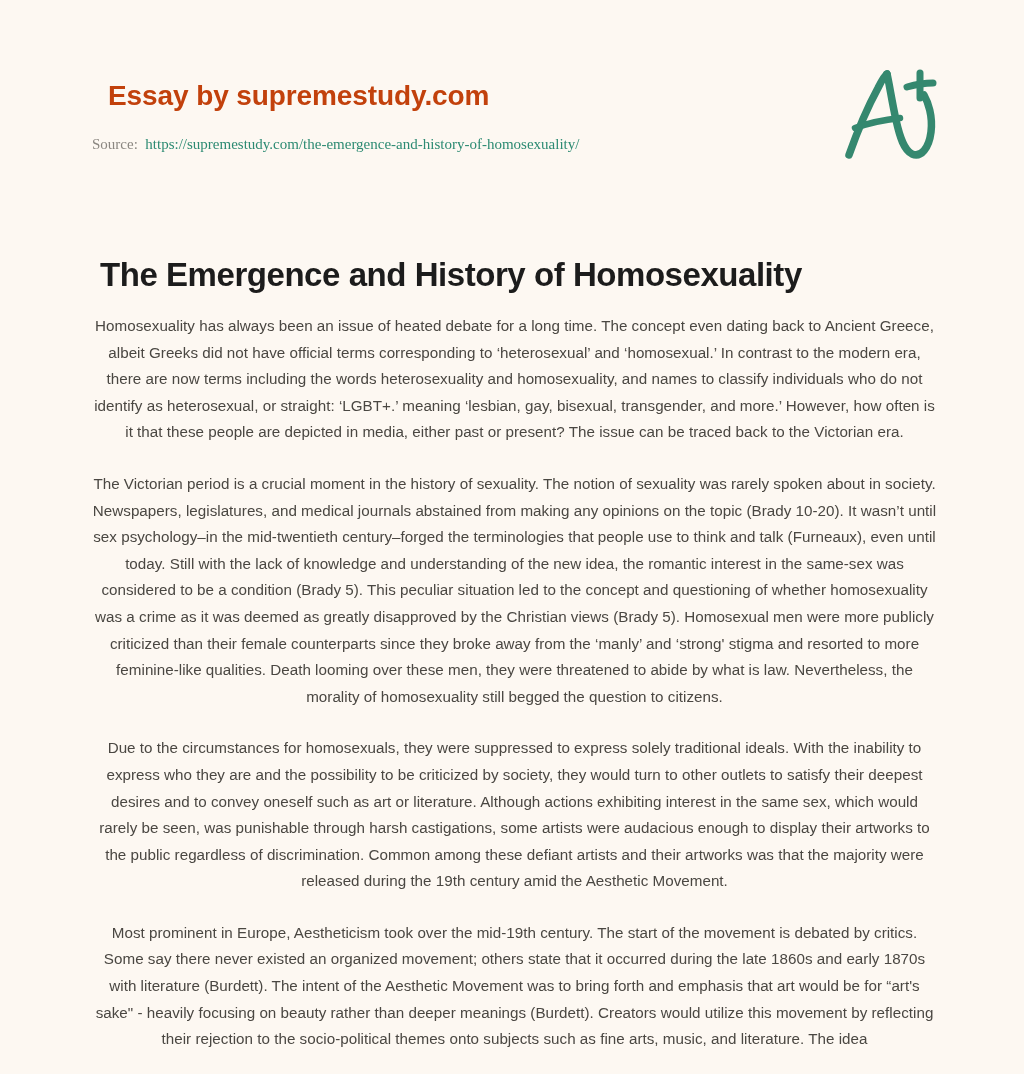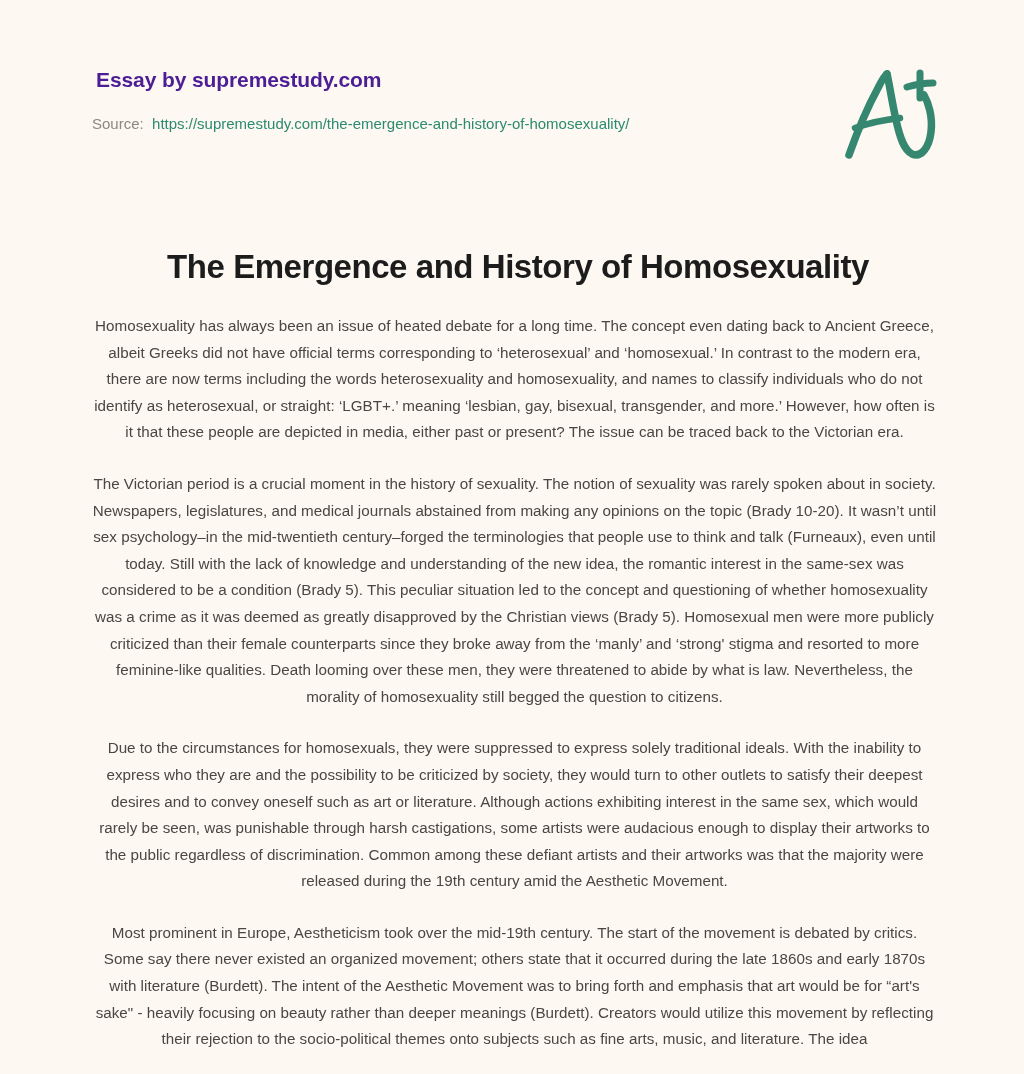--- a/index.html
+++ b/index.html
@@ -25,34 +25,35 @@
 
   
   .header {
     position: absolute;
     left: 92px;
     top: 62px;
     right: 70px;
   }
 
   .byline {
-    font-size: 21px;
+    font-size: 28px;
     font-weight: bold;
-    color: #4c1d95;
+    color: #c2410c;
     letter-spacing: -0.1px;
     line-height: 1.3;
-    margin: 4px;
+    margin: 16px;
   }
 
   .source-line {
     margin-top: 21px;
     font-size: 15px;
     line-height: 1.3;
     color: #8b8781;
     white-space: nowrap;
+    font-family: Liberation Serif, serif;
   }
 
   .source-label {
     color: #8b8781;
   }
 
   .source-url {
     color: #2c8a72;
     text-decoration: none;
   }
@@ -70,27 +71,26 @@
     width: 100%;
     height: 100%;
   }
 
   
   .doc-title {
     position: absolute;
     left: 92px;
     top: 247px;
     right: 80px;
-    margin: 0;
+    margin: 8px;
     font-size: 33px;
     font-weight: bold;
     color: #1c1c1c;
     letter-spacing: -0.45px;
     line-height: 1.2;
-    text-align: center;
   }
 
   
   .article {
     position: absolute;
     left: 92px;
     top: 313px;
     width: 845px;
     height: 760px;
     overflow: hidden;

